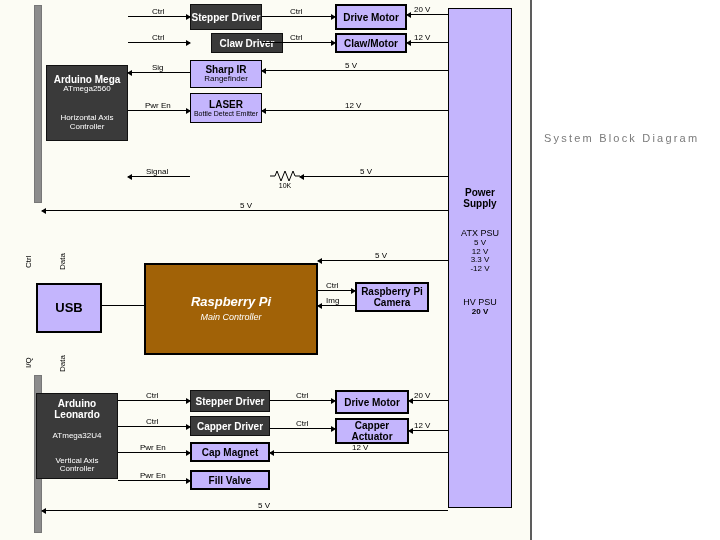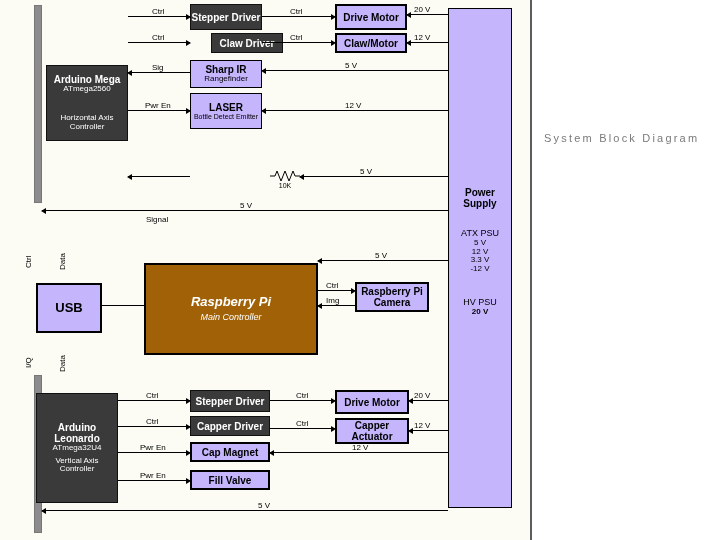--- a/index.html
+++ b/index.html
@@ -42,37 +42,37 @@
     <div class="blk dark" style="left:46px; top:65px; width:82px; height:76px;">
       <div class="t1">Arduino Mega</div>
       <div class="t2">ATmega2560</div>
       <div class="t2" style="margin-top:20px;">Horizontal Axis Controller</div>
     </div>
 
     <div class="blk" style="left:36px; top:283px; width:66px; height:50px; border-width:2px; font-size:13px; font-weight:700;">
         <span>USB</span>
       </div>
 
-    <div class="blk dark" style="left:36px; top:393px; width:82px; height:110px;">
+    <div class="blk dark" style="left:36px; top:393px; width:82px; height:86px;gap:12px;">
       <div class="t1">Arduino Leonardo</div>
       <div class="t2">ATmega32U4</div>
       <div class="t2" style="margin-top:4px;">Vertical Axis Controller</div>
     </div>
 
     <div class="blk dark" style="left:190px; top:4px; width:72px; height:26px;">
         <span class="t1">Stepper Driver</span>
       </div>
     <div class="blk dark" style="left:190px; top:33px; width:72px; height:20px;margin-left:21px;">
         <span class="t1">Claw Driver</span>
       </div>
     <div class="blk" style="left:190px; top:60px; width:72px; height:28px;">
       <div class="t1">Sharp IR</div>
       <div class="t2">Rangefinder</div>
     </div>
-    <div class="blk" style="left:190px; top:93px; width:72px; height:36px;">
+    <div class="blk" style="left:190px; top:93px; width:72px; height:30px;">
       <div class="t1">LASER</div>
       <div class="t2" style="font-size:7px;">Bottle Detect Emitter</div>
     </div>
 
     <div class="blk" style="left:335px; top:4px; width:72px; height:26px; border-width:2px;">
         <span class="t1">Drive Motor</span>
       </div>
     <div class="blk" style="left:335px; top:33px; width:72px; height:20px; border-width:2px;">
         <span class="t1">Claw/Motor</span>
       </div>
@@ -126,21 +126,21 @@
 
     <div class="hline arrR" style="left:128px; top:16px; width:62px;"></div>
     <div class="lbl" style="left:152px; top:7px;">Ctrl</div>
     <div class="hline arrR" style="left:128px; top:42px; width:62px;"></div>
     <div class="lbl" style="left:152px; top:33px;">Ctrl</div>
     <div class="hline arrL" style="left:128px; top:72px; width:62px;"></div>
     <div class="lbl" style="left:152px; top:63px;">Sig</div>
     <div class="hline arrR" style="left:128px; top:110px; width:62px;"></div>
     <div class="lbl" style="left:145px; top:101px;">Pwr En</div>
     <div class="hline arrL" style="left:128px; top:176px; width:62px;"></div>
-    <div class="lbl" style="left:146px; top:167px;margin-top:48px;">Signal</div>
+    <div class="lbl" style="left:146px; top:167px;">Signal</div>
 
     <div class="hline arrR" style="left:262px; top:16px; width:73px;"></div>
     <div class="lbl" style="left:290px; top:7px;">Ctrl</div>
     <div class="hline arrR" style="left:262px; top:42px; width:73px;"></div>
     <div class="lbl" style="left:290px; top:33px;">Ctrl</div>
 
     <div class="hline arrL" style="left:407px; top:14px; width:41px;"></div>
     <div class="lbl" style="left:414px; top:5px;">20 V</div>
     <div class="hline arrL" style="left:407px; top:42px; width:41px;"></div>
     <div class="lbl" style="left:414px; top:33px;">12 V</div>

